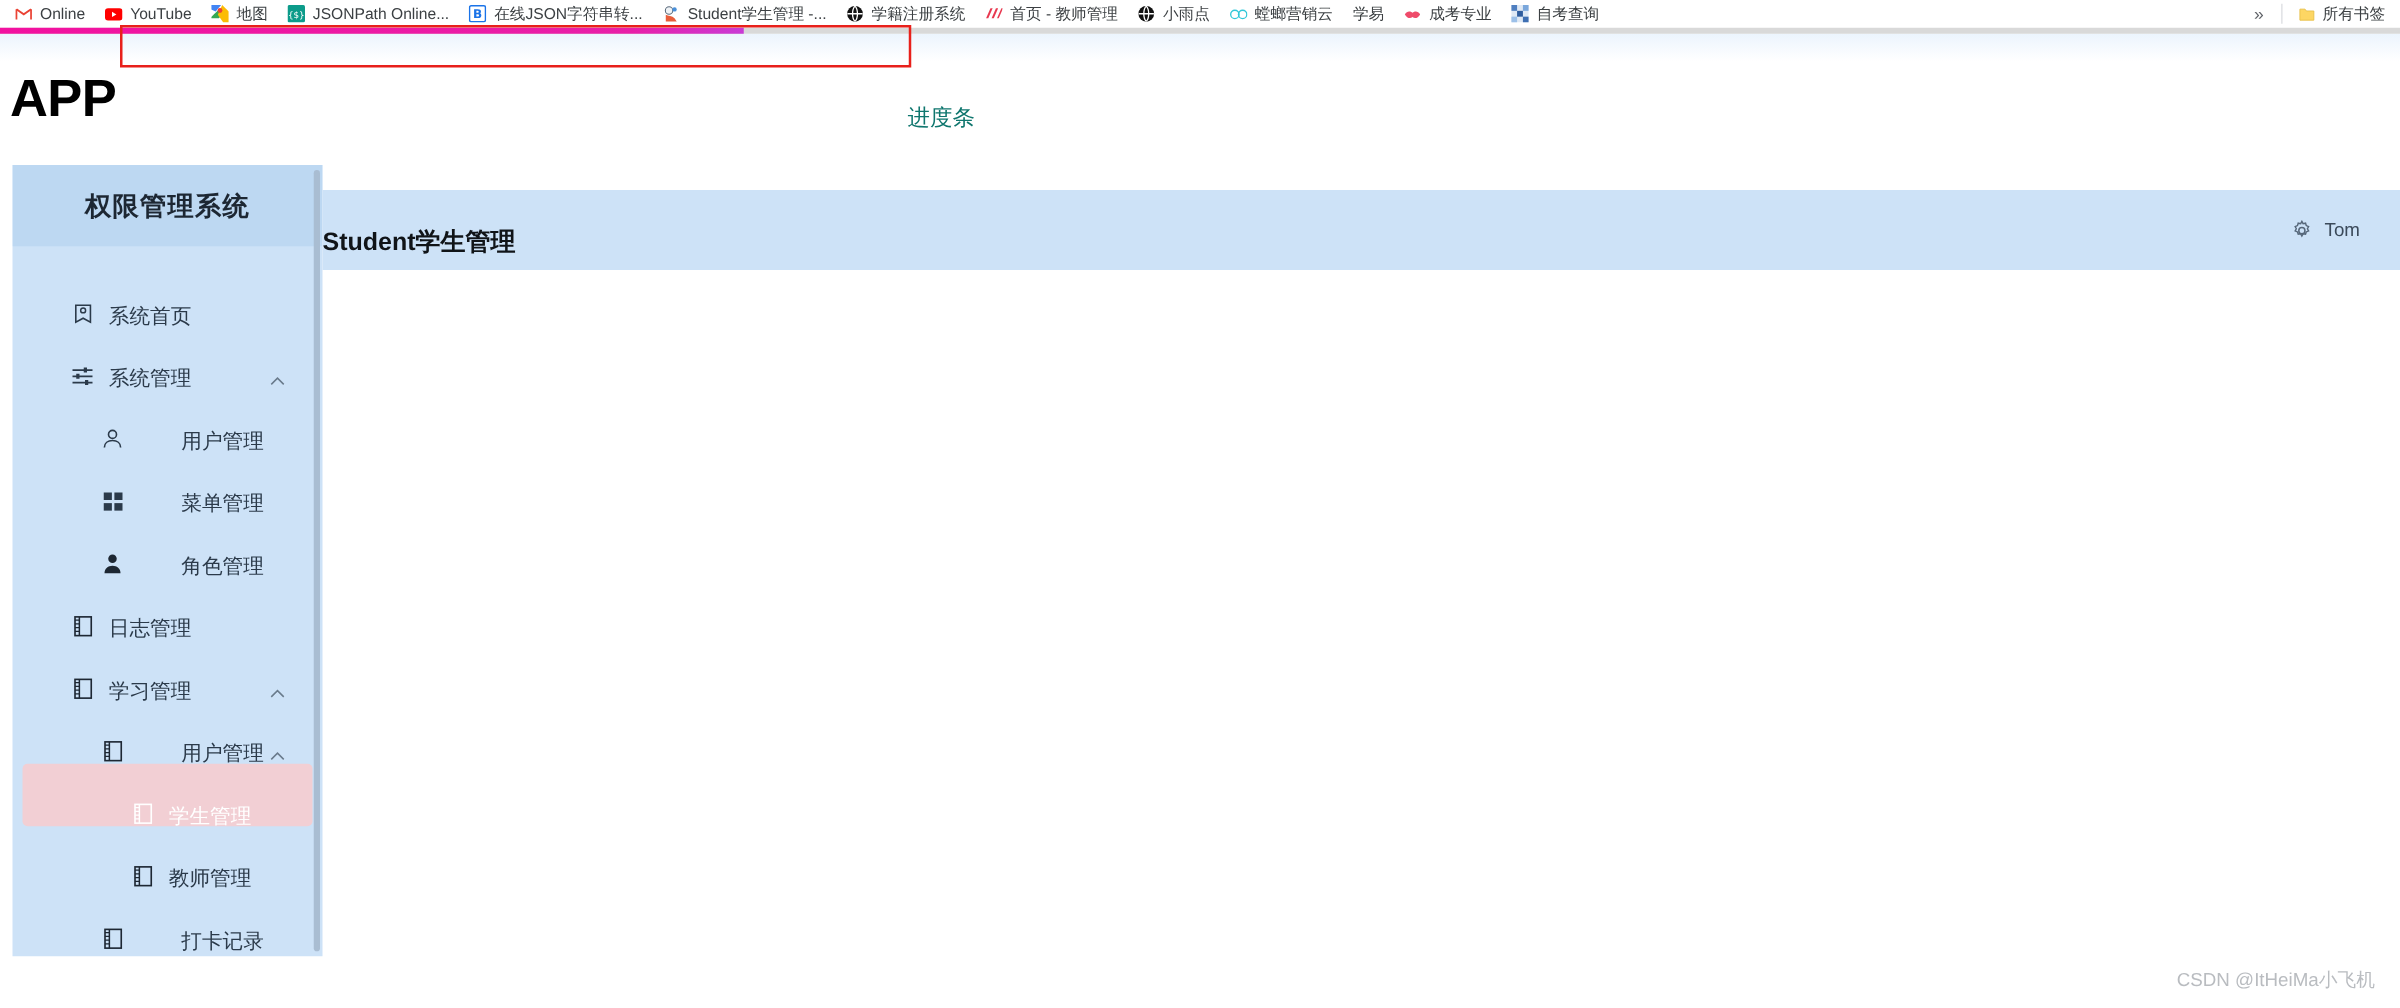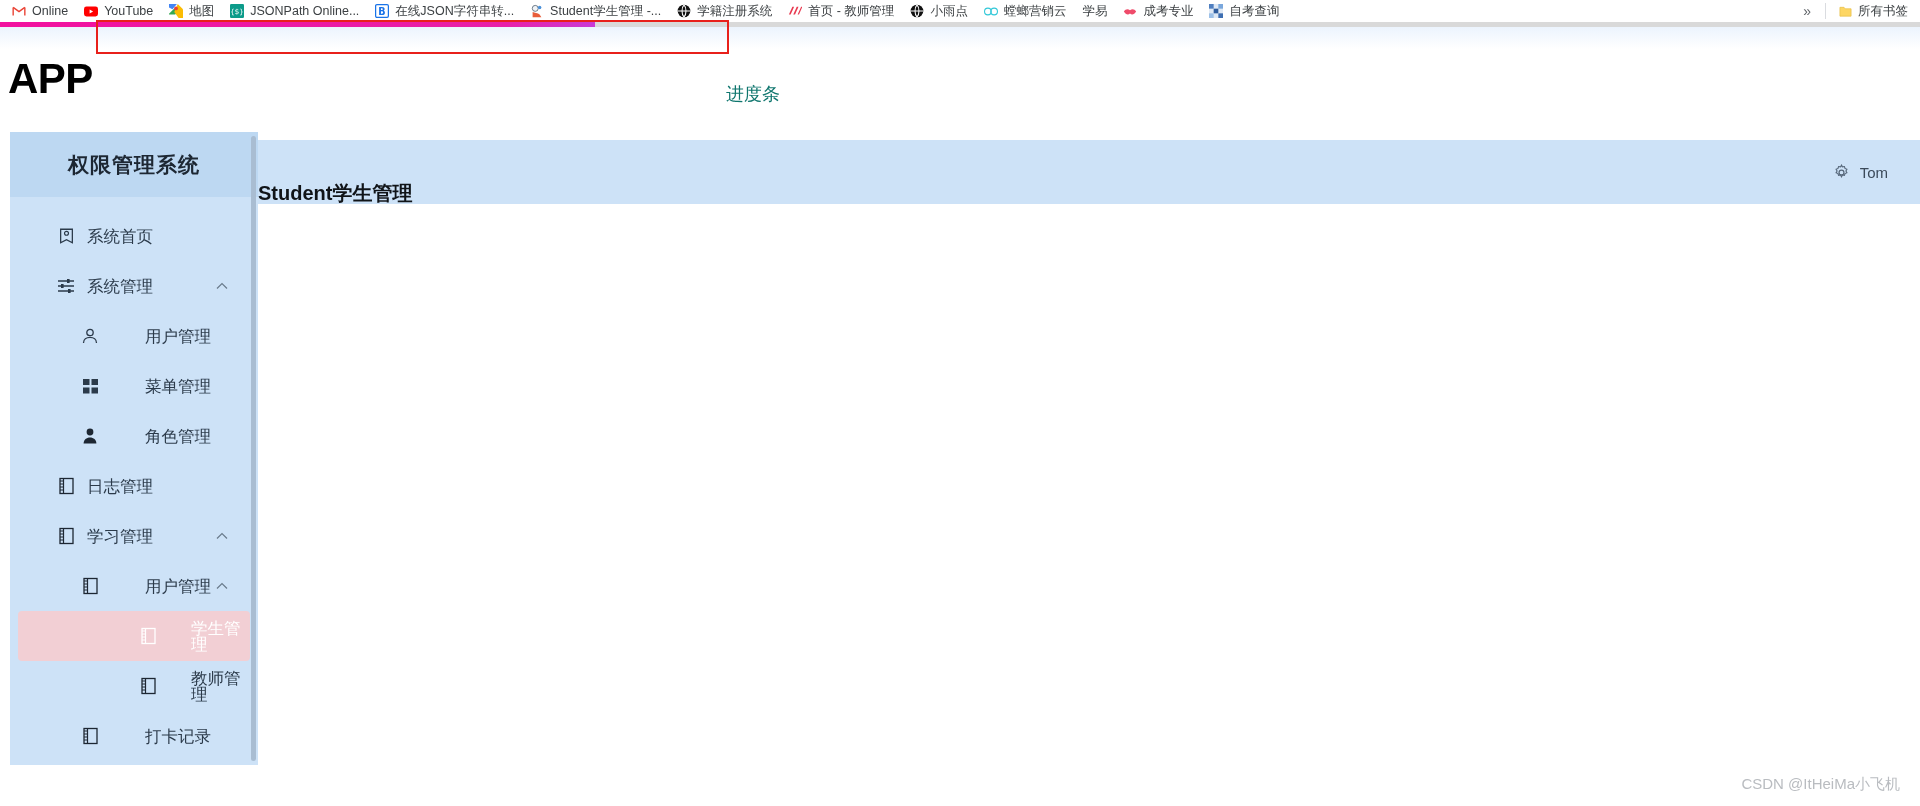--- a/index.html
+++ b/index.html
@@ -135,41 +135,41 @@
     font-size: 21px;
     font-weight: bold;
     color: #1d2733;
     letter-spacing: 1px;
   }
   .sidebar-list {
     padding-top: 14px;
   }
   .nav-item {
     display: flex;
-    align-items: center;
+    align-items: flex-end;
     height: 50px;
     margin: 0 8px;
     border-radius: 4px;
     cursor: pointer;
     color: #2b3a4a;
     font-size: 16.5px;
     position: relative;
   }
   .nav-item .ni-ico {
     width: 20px; height: 20px;
     display: inline-flex;
     align-items: center;
     justify-content: center;
     flex: 0 0 20px;
     margin-right: 11px;
   }
   .nav-item .ni-ico svg { display:block; }
   .nav-item.lvl1 { padding-left: 38px; }
   .nav-item.lvl2 { padding-left: 62px; gap: 34px; }
-  .nav-item.lvl3 { padding-left: 120px; gap: 22px; }
+  .nav-item.lvl3 { padding-left: 86px; }
   .nav-item.active {
     background: #f2cfd4;
     color: #ffffff;
   }
   .nav-item.active .ni-label { color: #ffffff; }
   .nav-item.active svg { stroke: #ffffff; fill: none; }
   .ni-label { line-height: 1; }
   .ni-arrow {
     position: absolute;
     right: 22px;
@@ -188,21 +188,21 @@
   }
 
   
   .main {
     position: absolute;
     left: 258px; top: 140px;
     width: 1662px; height: 626px;
   }
   .topbar {
     position: absolute;
-    left: 0; top: 0;
+    left: 0; top: 12px;
     width: 1662px; height: 64px;
     background: #cde2f7;
     display: flex;
     align-items: center;
     justify-content: flex-end;
     padding-right: 32px;
   }
   .user-chip {
     display: inline-flex;
     align-items: center;

